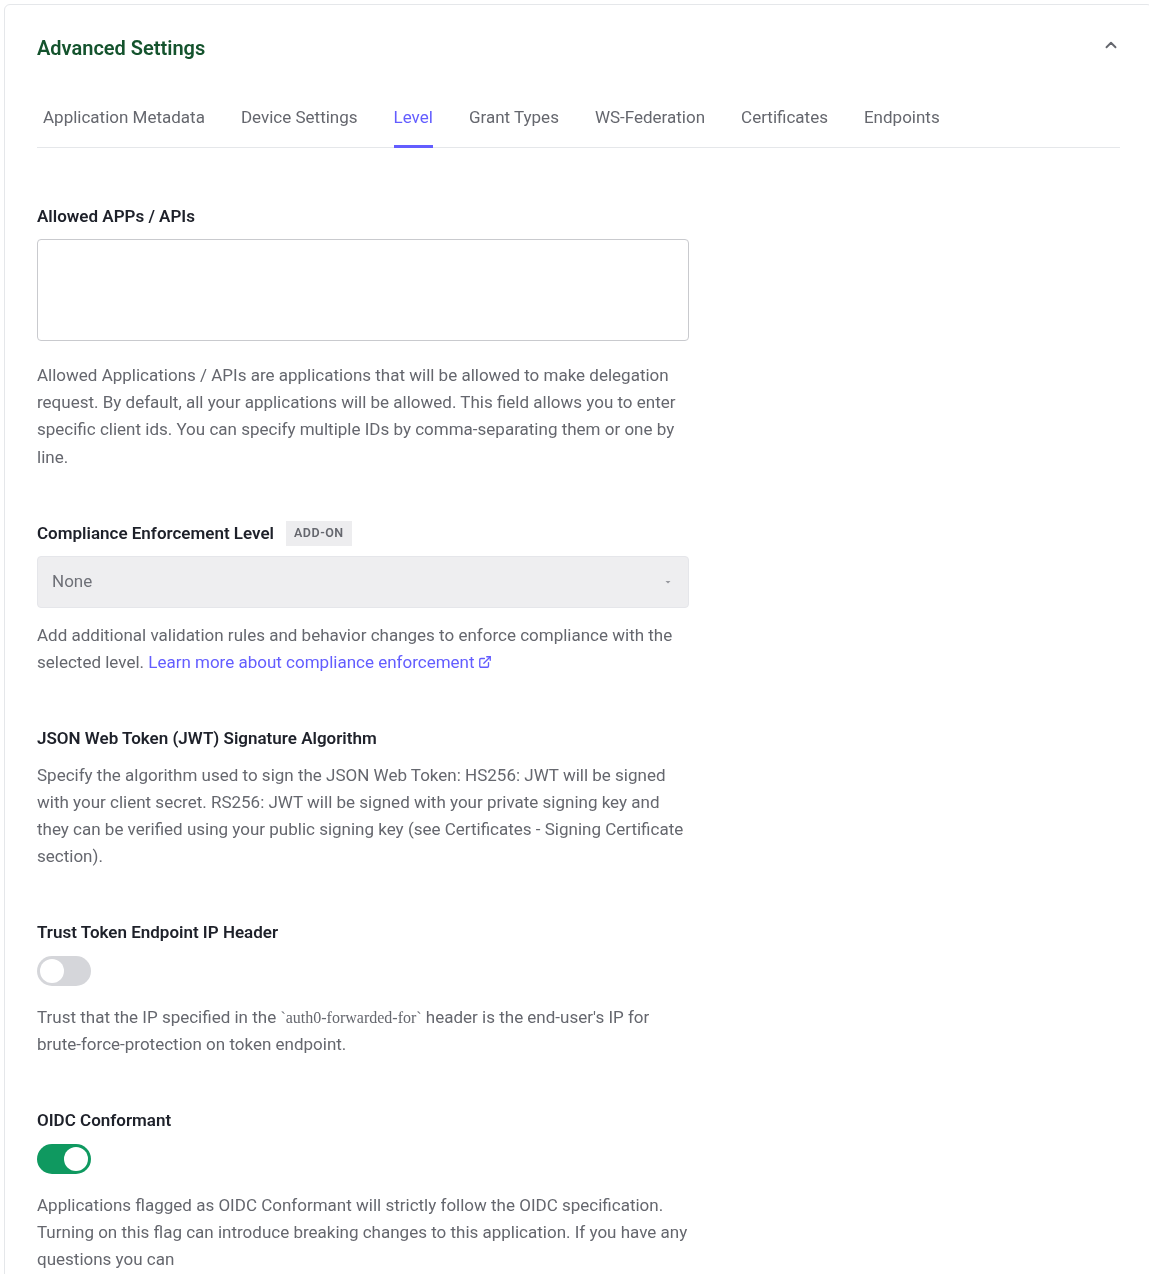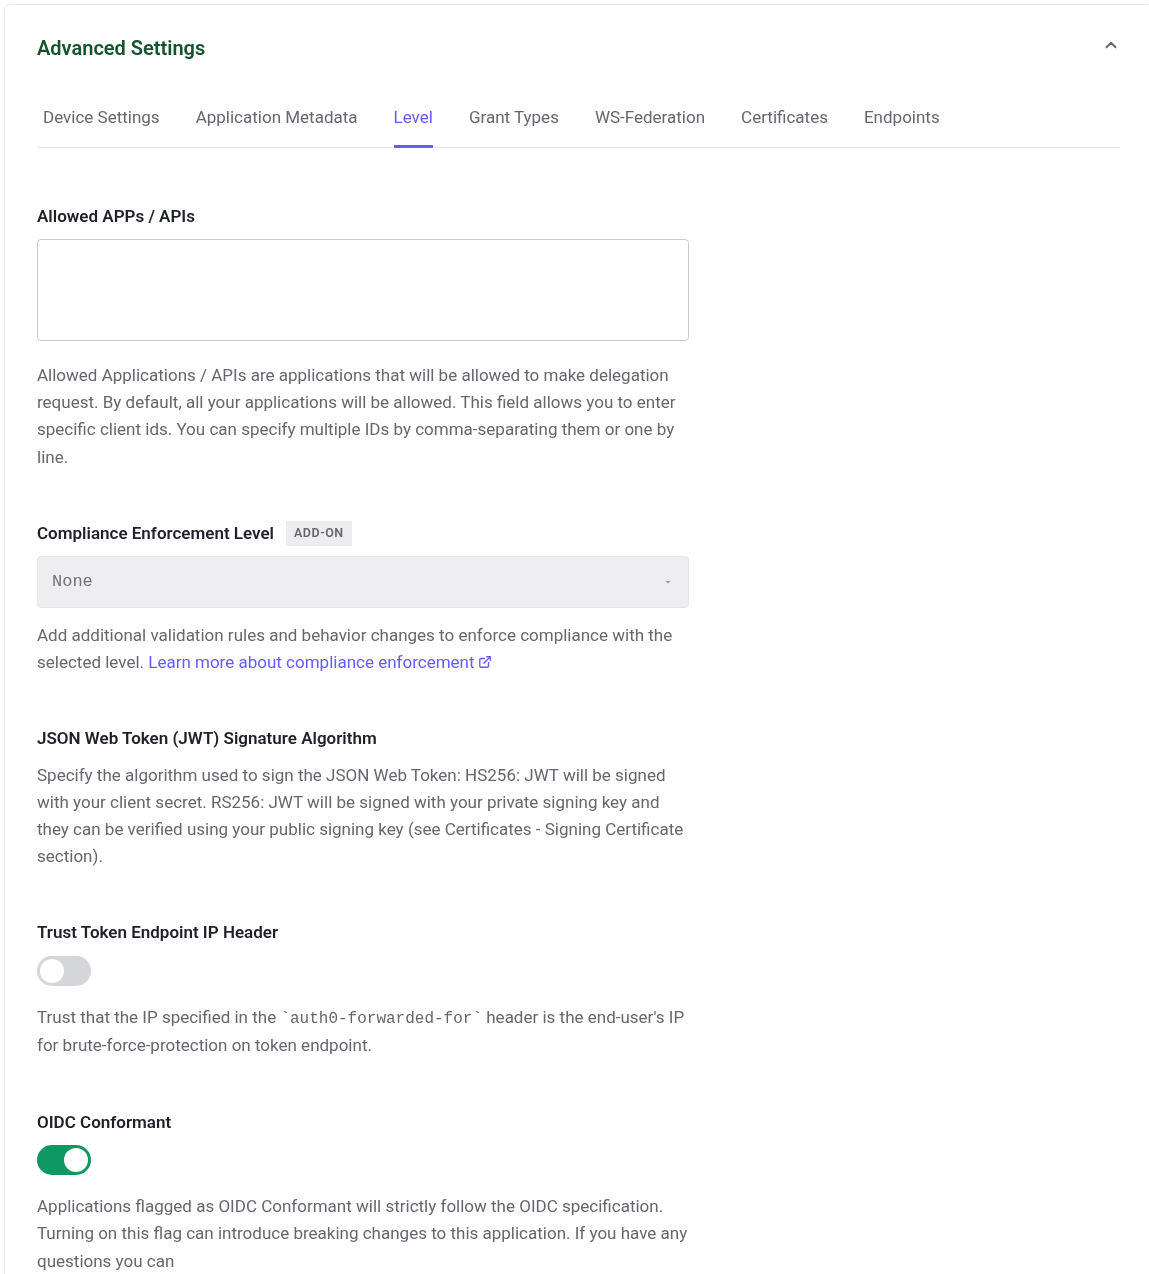--- a/index.html
+++ b/index.html
@@ -105,40 +105,39 @@
     border: 1px solid #c9cace;
     border-radius: 4px;
     padding: 12px 14px;
     font-size: 17px;
     display: flex;
     justify-content: space-between;
     align-items: center;
     margin-bottom: 14px;
     cursor: pointer;
     background: #fff;
-    font-family: Liberation Mono, monospace;
   }
   .select.disabled {
     background: #eeeef0;
     color: #6f7178;
     border-color: #e5e6ea;
     cursor: default;
   }
   .select .caret {
     width: 12px;
     height: 12px;
     color: #97989e;
   }
   .help {
     font-size: 17px;
     color: #65676e;
     line-height: 1.6;
   }
   .help code {
-    font-family: Liberation Mono, monospace;
+    font-family: Liberation Serif, serif;
     font-size: 16px;
   }
   .link {
     color: #635dff;
     cursor: pointer;
   }
   .ext-icon {
     width: 14px;
     height: 14px;
     display: inline-block;
@@ -176,22 +175,22 @@
   <div class="header">
     <h1>Advanced Settings</h1>
     <span>
       <svg class="chevron" viewBox="0 0 24 24" fill="none" stroke="currentColor" stroke-width="2.5" stroke-linecap="round" stroke-linejoin="round">
           <polyline points="18 15 12 9 6 15"></polyline>
         </svg>
     </span>
   </div>
 
   <div class="tabs">
+    <div class="tab">Application Metadata</div>
     <div class="tab">Device Settings</div>
-    <div class="tab">Application Metadata</div>
     <div class="tab active">Level</div>
     <div class="tab">Grant Types</div>
     <div class="tab">WS-Federation</div>
     <div class="tab">Certificates</div>
     <div class="tab">Endpoints</div>
   </div>
 
   <div class="content">
     <div class="form-column">
 

